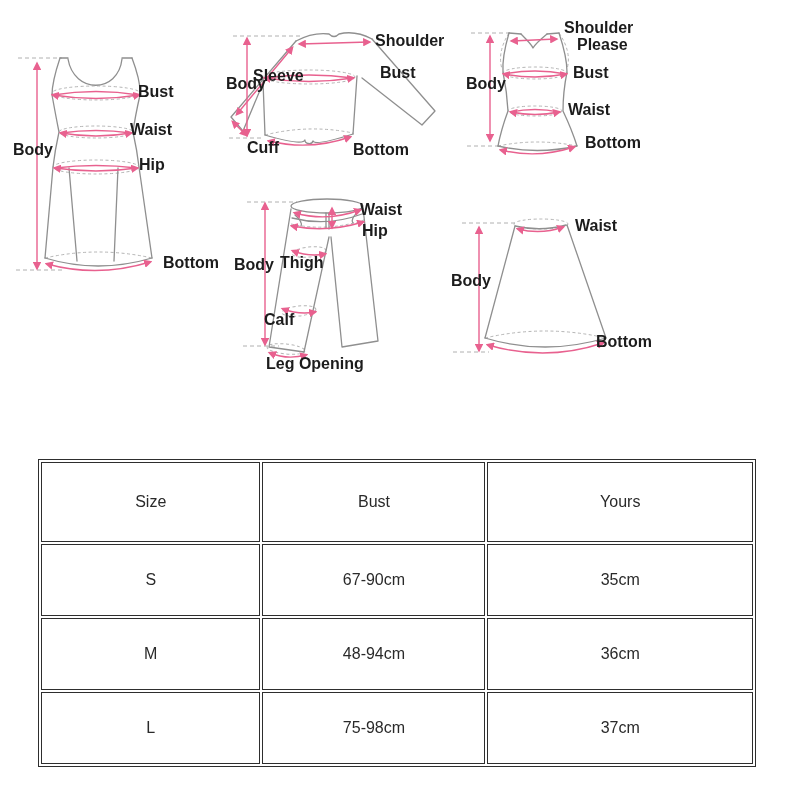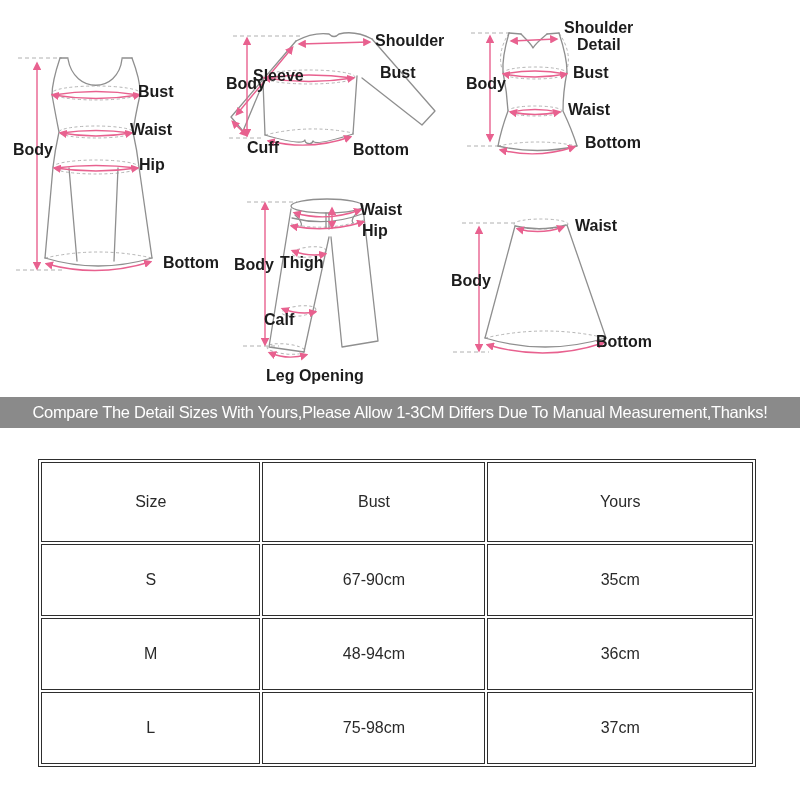--- a/index.html
+++ b/index.html
@@ -188,39 +188,38 @@
     <span class="lbl" style="left:163px;top:255px">Bottom</span>
 
     <span class="lbl" style="left:375px;top:33px">Shoulder</span>
     <span class="lbl" style="left:253px;top:68px">Sleeve</span>
     <span class="lbl" style="left:226px;top:76px">Body</span>
     <span class="lbl" style="left:380px;top:65px">Bust</span>
     <span class="lbl" style="left:247px;top:140px">Cuff</span>
     <span class="lbl" style="left:353px;top:142px">Bottom</span>
 
     <span class="lbl" style="left:564px;top:20px">Shoulder</span>
-    <span class="lbl" style="left:577px;top:37px">Detail</span>
+    <span class="lbl" style="left:577px;top:37px">Please</span>
     <span class="lbl" style="left:466px;top:76px">Body</span>
     <span class="lbl" style="left:573px;top:65px">Bust</span>
     <span class="lbl" style="left:568px;top:102px">Waist</span>
     <span class="lbl" style="left:585px;top:135px">Bottom</span>
 
     <span class="lbl" style="left:360px;top:202px">Waist</span>
     <span class="lbl" style="left:362px;top:223px">Hip</span>
     <span class="lbl" style="left:234px;top:257px">Body</span>
     <span class="lbl" style="left:280px;top:255px">Thigh</span>
     <span class="lbl" style="left:264px;top:312px">Calf</span>
-    <span class="lbl" style="left:266px;top:368px">Leg Opening</span>
+    <span class="lbl" style="left:266px;top:356px">Leg Opening</span>
 
     <span class="lbl" style="left:575px;top:218px">Waist</span>
     <span class="lbl" style="left:451px;top:273px">Body</span>
     <span class="lbl" style="left:596px;top:334px">Bottom</span>
   </div>
 
-  <div id="banner">Compare The Detail Sizes With Yours,Please Allow 1-3CM Differs Due To Manual Measurement,Thanks!</div>
 
   <table id="size-table">
     <colgroup>
       <col style="width:31%">
         <col style="width:31.5%">
         <col style="width:37.5%">
     </colgroup>
     <thead>
       <tr>
         <th>Size</th>

